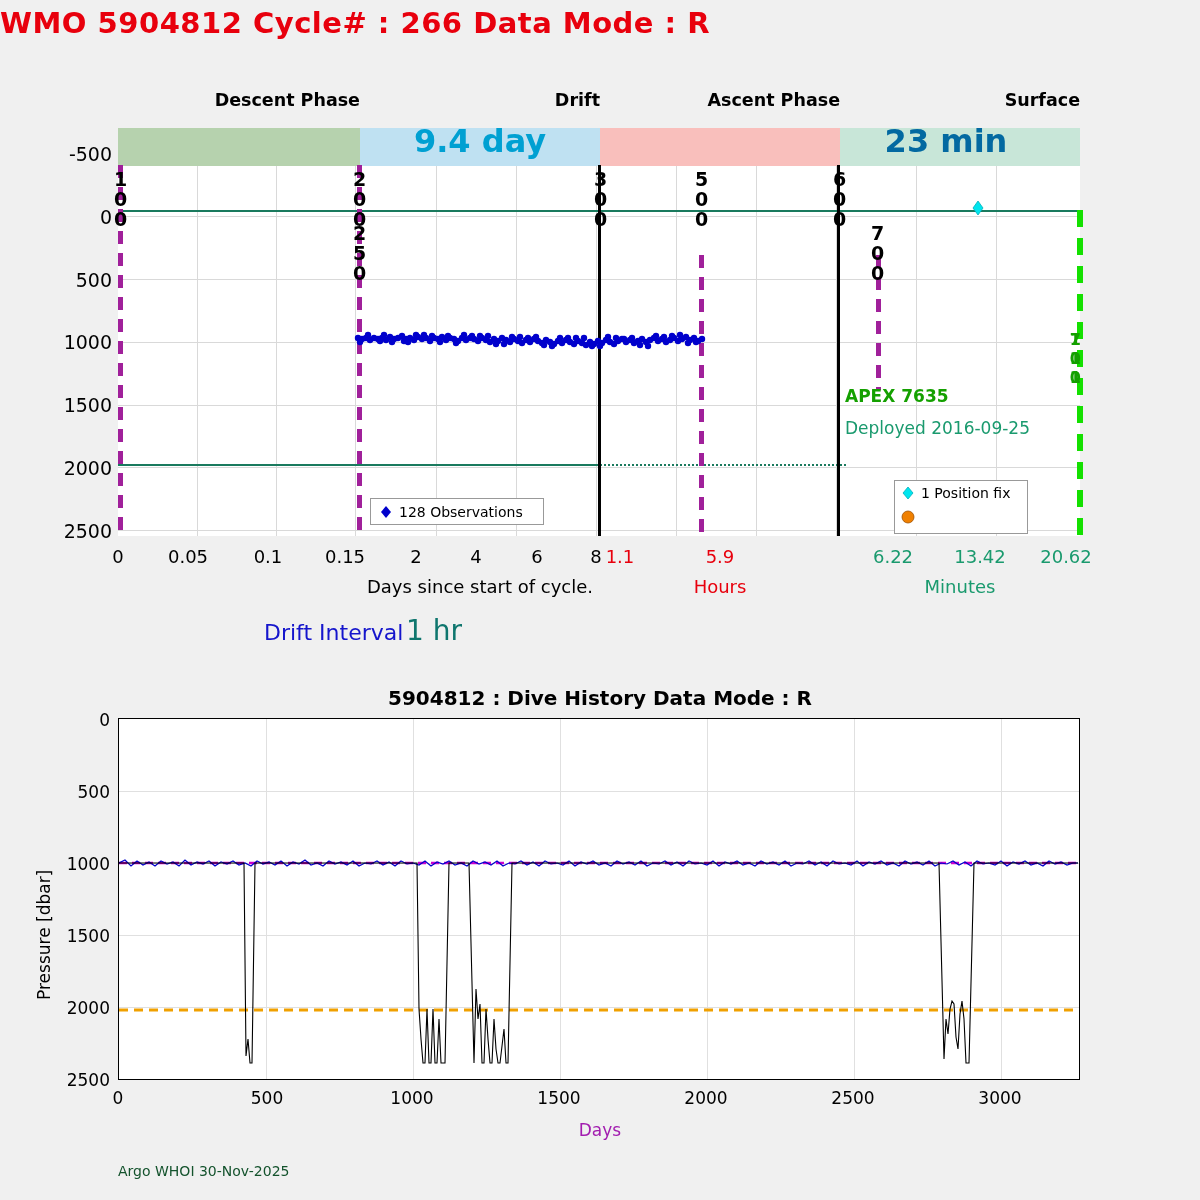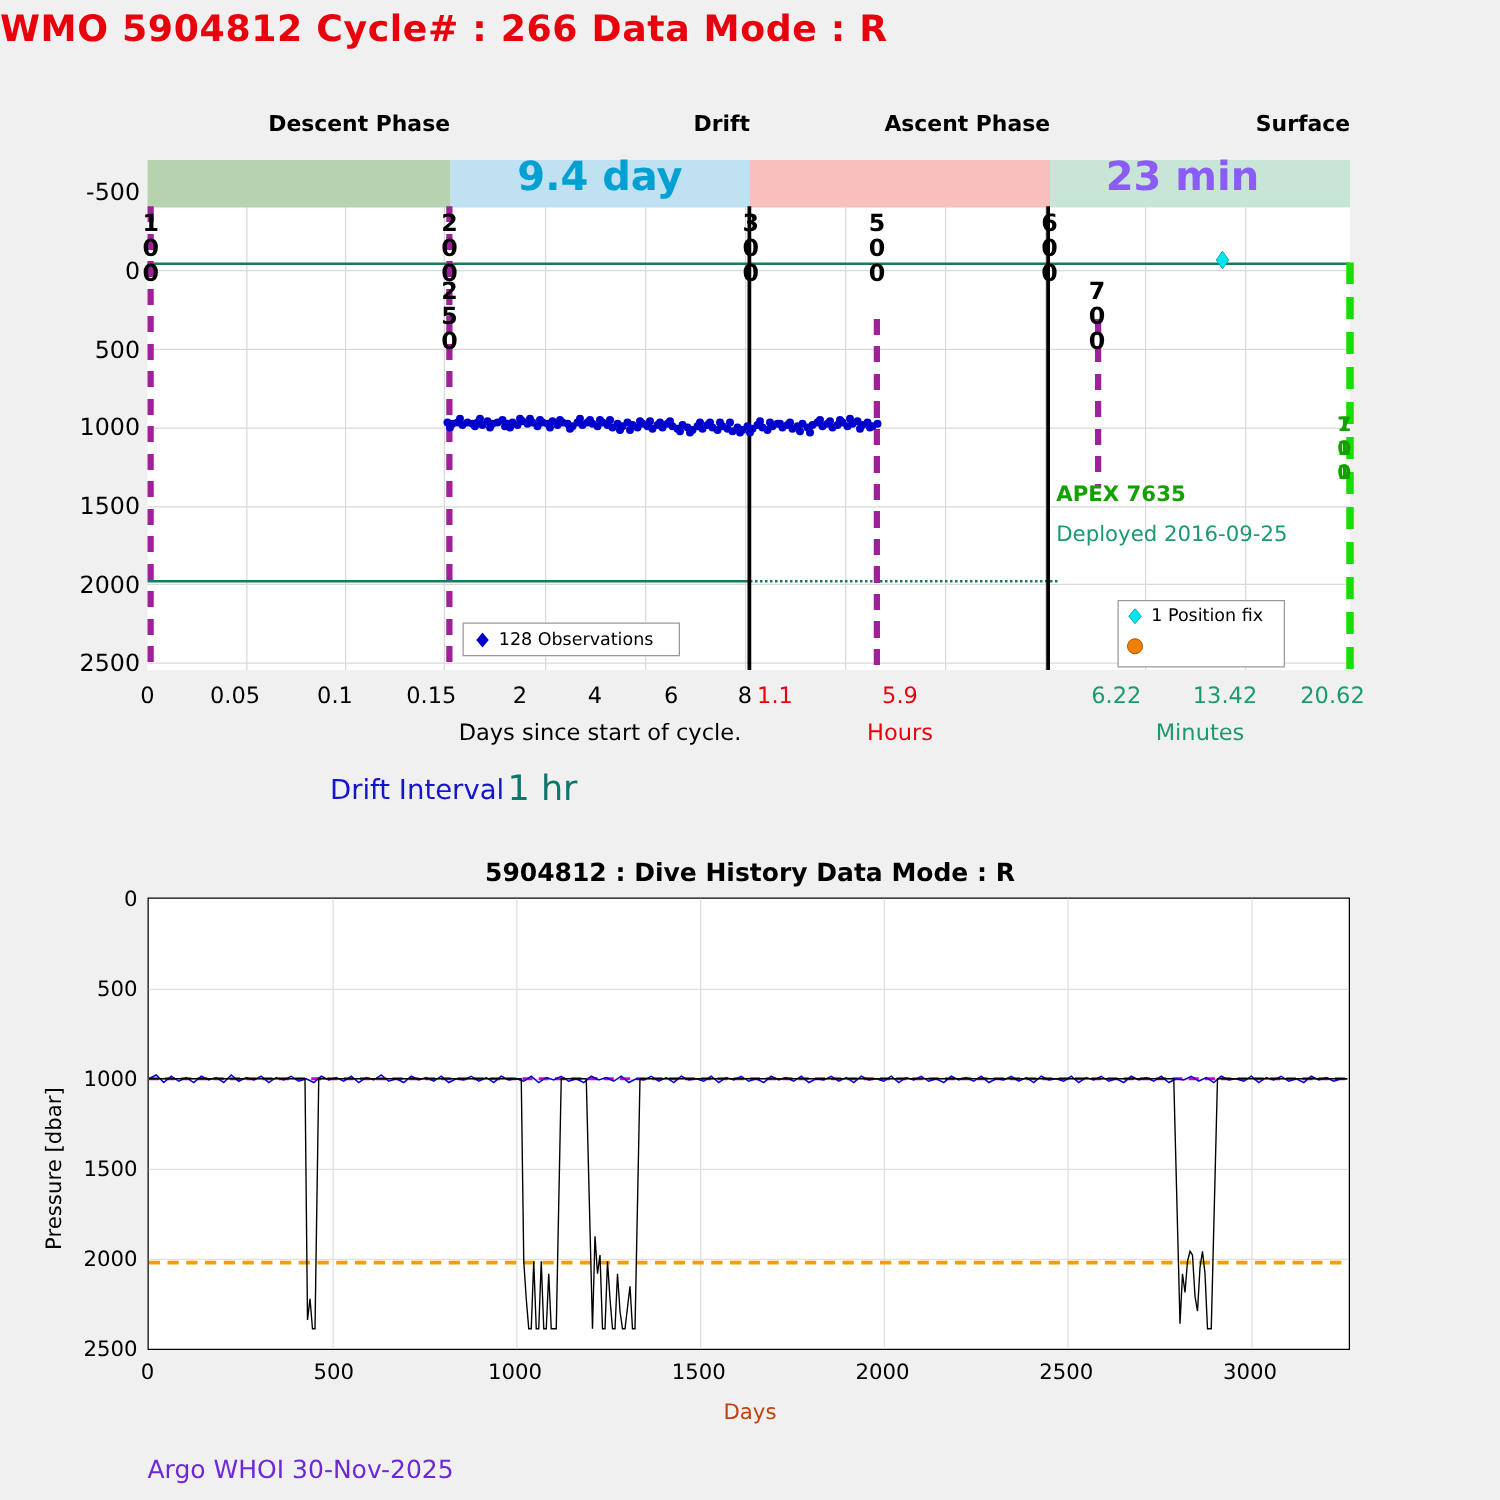--- a/index.html
+++ b/index.html
@@ -165,25 +165,25 @@
     font-size: 17px; color: #000;
   }
   .bxtick { font-size: 17px; color: #000; text-align: center; }
   #ylabel-bot {
     transform: rotate(-90deg);
     transform-origin: 0 0;
     font-size: 17px; color: #000;
     white-space: nowrap;
   }
   #xlabel-bot {
-    font-size: 17px; color: #c2410c; text-align: center;
+    font-size: 17px; color: #a21caf; text-align: center;
   }
   #footer {
     left: 118px; top: 1163px;
-    font-size: 20px; color: #6d28d9;
+    font-size: 14px; color: #14532d;
   }
 </style>
 </head>
 <body>
 
 <div class="abs" id="main-title">WMO 5904812   Cycle# : 266   Data Mode : R</div>
 
 <div class="abs" id="top-plot"></div>
 
 <div class="abs gridline-h" style="top:153px"></div>
@@ -210,21 +210,21 @@
 <div class="abs phase-band" style="left:360px; width:240px; background:#bfe1f2"></div>
 <div class="abs phase-band" style="left:600px; width:240px; background:#f9bfbc"></div>
 <div class="abs phase-band" style="left:840px; width:240px; background:#c8e6d8"></div>
 
 <div class="abs phase-label" style="left:118px; width:242px">Descent Phase</div>
 <div class="abs phase-label" style="left:360px; width:240px">Drift</div>
 <div class="abs phase-label" style="left:600px; width:240px">Ascent Phase</div>
 <div class="abs phase-label" style="left:840px; width:240px">Surface</div>
 
 <div class="abs phase-big" style="left:360px; width:240px; color:#00a0d2">9.4 day</div>
-<div class="abs phase-big" style="left:840px; width:212px; color:#8b5cf6">23 min</div>
+<div class="abs phase-big" style="left:840px; width:212px; color:#0369a1">23 min</div>
 
 <div class="abs teal-line" style="top:210px; left:118px; width:962px"></div>
 <div class="abs teal-line" style="top:464px; left:118px; width:482px"></div>
 <div class="abs teal-dotted" style="top:464px; left:600px; width:246px"></div>
 
 <div class="abs vdash" style="left:118px; top:165px; height:371px"></div>
 <div class="abs vdash" style="left:357px; top:165px; height:371px"></div>
 <div class="abs vsolid-black" style="left:598px; top:165px; height:371px"></div>
 <div class="abs vdash" style="left:699px; top:255px; height:281px"></div>
 <div class="abs vsolid-black" style="left:837px; top:165px; height:371px"></div>

